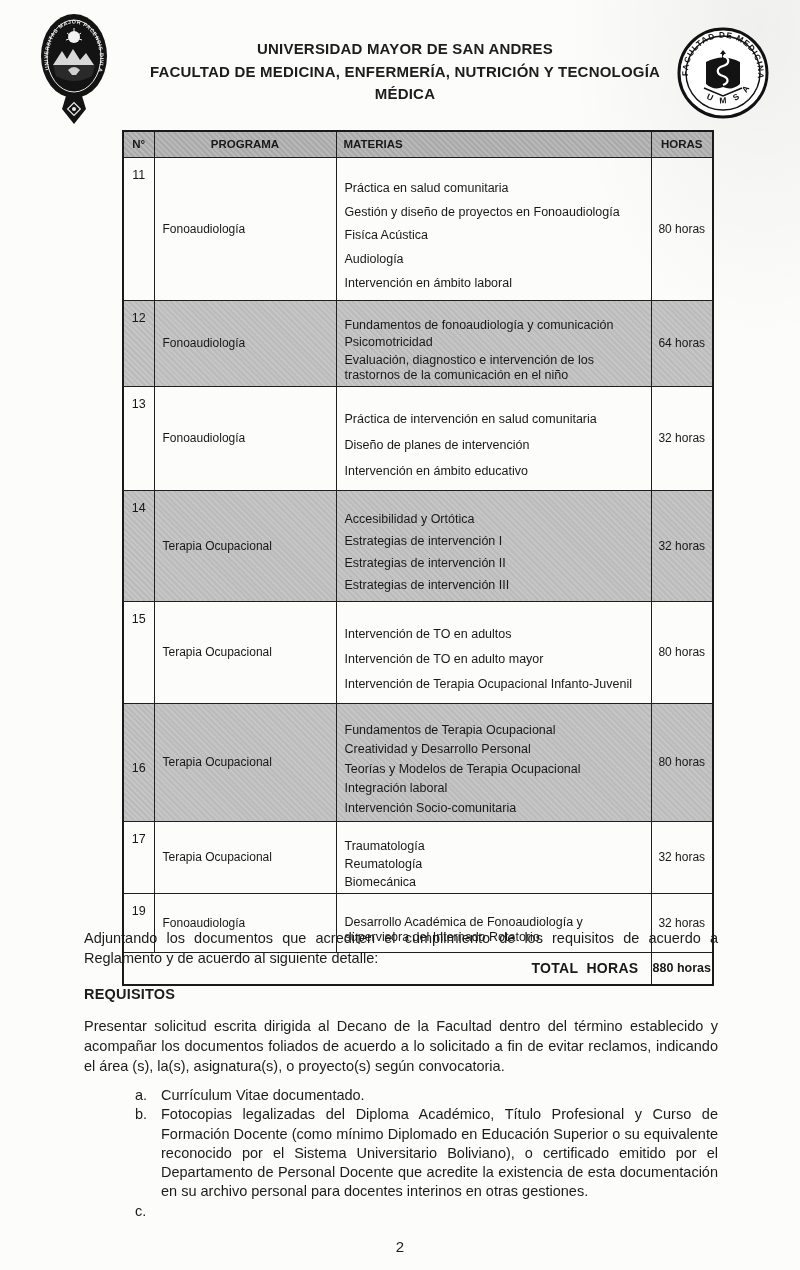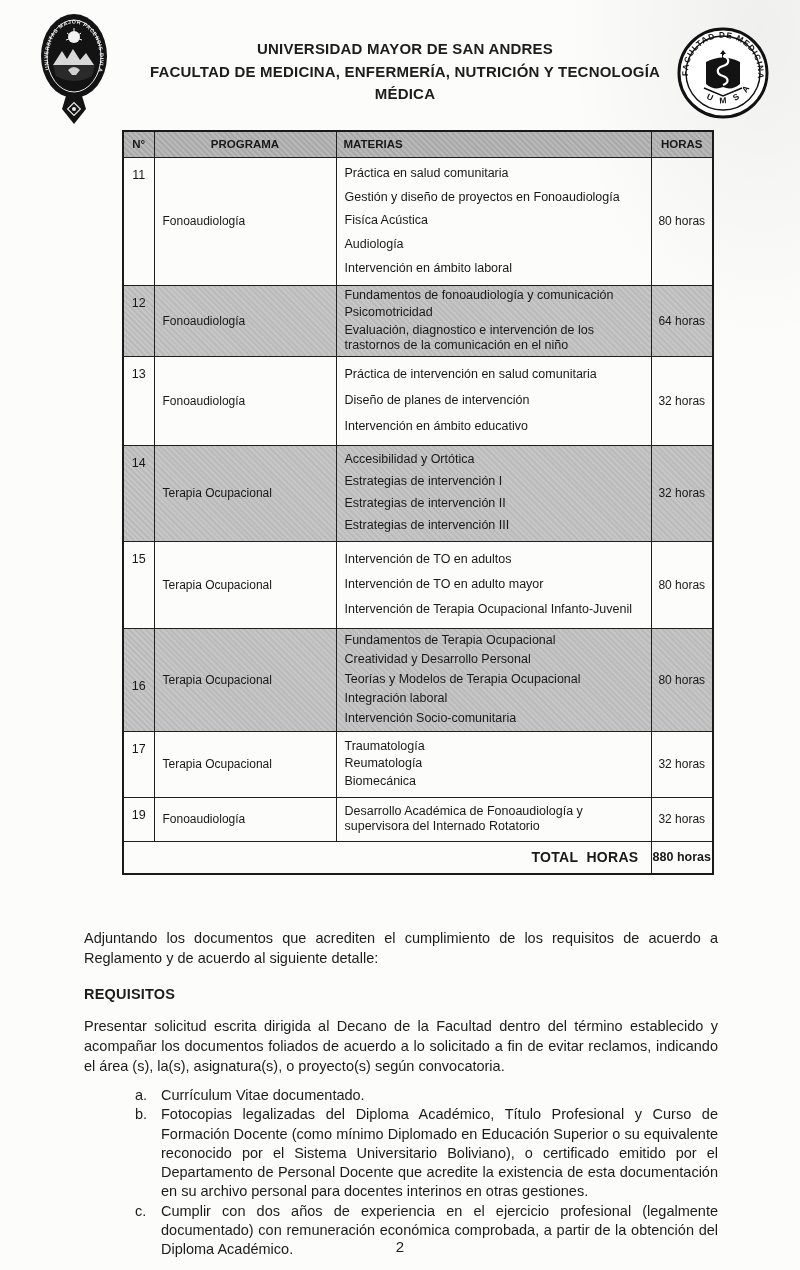--- a/index.html
+++ b/index.html
@@ -47,21 +47,21 @@
   .doc-table thead th.h-mat { text-align:left; padding-left:7px; }
 
   tr.shaded td {
     background:#c3c3c3;
     background-image:repeating-linear-gradient(45deg, rgba(255,255,255,.07) 0 2px, rgba(0,0,0,.05) 2px 4px);
   }
 
   td.c-num  { vertical-align:top; text-align:center; padding-top:10px; font-size:12.5px; }
   tr.num-mid td.c-num { vertical-align:middle; padding-top:12px; }
   td.c-prog { vertical-align:middle; text-align:left; padding-left:8px; font-size:12px; }
-  td.c-mat  { padding:0 6px 0 8px; }
+  td.c-mat  { padding:15px 6px 0 8px; }
   td.c-horas{ vertical-align:middle; text-align:center; font-size:12px; }
 
   .mat-lines { display:flex; flex-direction:column; justify-content:space-evenly; height:100%; }
   .mat-lines div { line-height:1.22; }
 
   tr.r11 td { height:127px; } tr.r11 .mat-lines{height:127px;}
   tr.r12 td { height:70px;  } tr.r12 .mat-lines{height:70px;}
   tr.r13 td { height:88px;  } tr.r13 .mat-lines{height:88px;}
   tr.r14 td { height:95px;  } tr.r14 .mat-lines{height:95px;}
   tr.r15 td { height:86px;  } tr.r15 .mat-lines{height:86px;}
@@ -279,19 +279,18 @@
     <div class="req-item">
       <span class="marker">a.</span>
       <span class="itext">Currículum Vitae documentado.</span>
     </div>
     <div class="req-item">
       <span class="marker">b.</span>
       <span class="itext">Fotocopias legalizadas del Diploma Académico, Título Profesional y Curso de Formación Docente (como mínimo Diplomado en Educación Superior o su equivalente reconocido por el Sistema Universitario Boliviano), o certificado emitido por el Departamento de Personal Docente que acredite la existencia de esta documentación en su archivo personal para docentes interinos en otras gestiones.</span>
     </div>
     <div class="req-item">
       <span class="marker">c.</span>
-      <span class="itext">Cumplir con dos años de experiencia en el ejercicio profesional (legalmente documentado) con remuneración económica comprobada, a partir de la obtención del Diploma Académico.</span>
     </div>
   </div>
 
   <div class="page-num">2</div>
 
 </div>
 
 </body></html>

